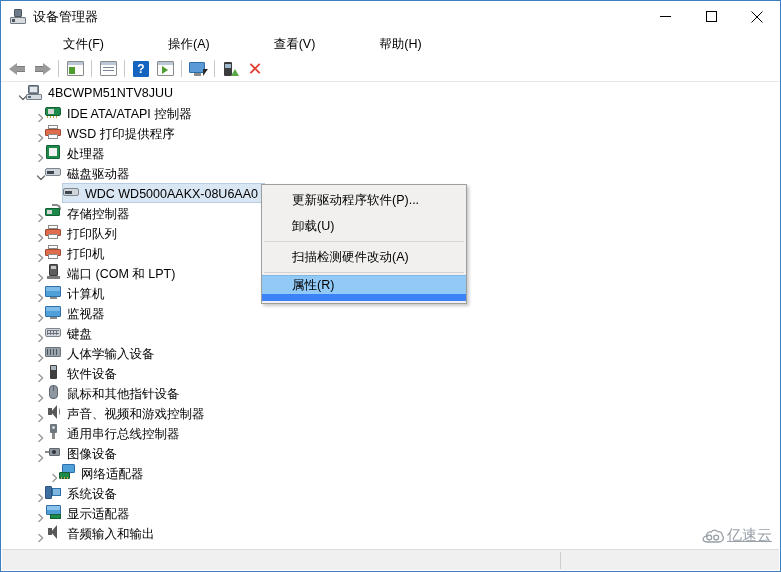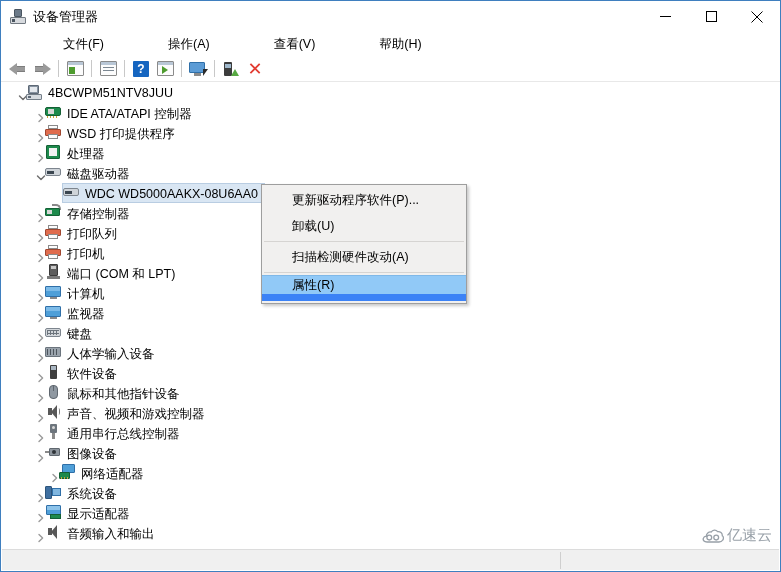--- a/index.html
+++ b/index.html
@@ -342,20 +342,21 @@
 
   
   .watermark {
     position: absolute; right: 8px; bottom: 26px;
     display: flex; align-items: center; gap: 3px;
     z-index: 60;
   }
   .wm-text {
     font-size: 15px; color: #98a0a8;
     font-family: "DejaVu Sans", sans-serif;
+    text-decoration: underline;
   }
 </style>
 </head>
 <body>
 
 <div id="app">
 
   <div class="titlebar">
     <div class="title-icon">
       <div class="ti-screen"></div>

